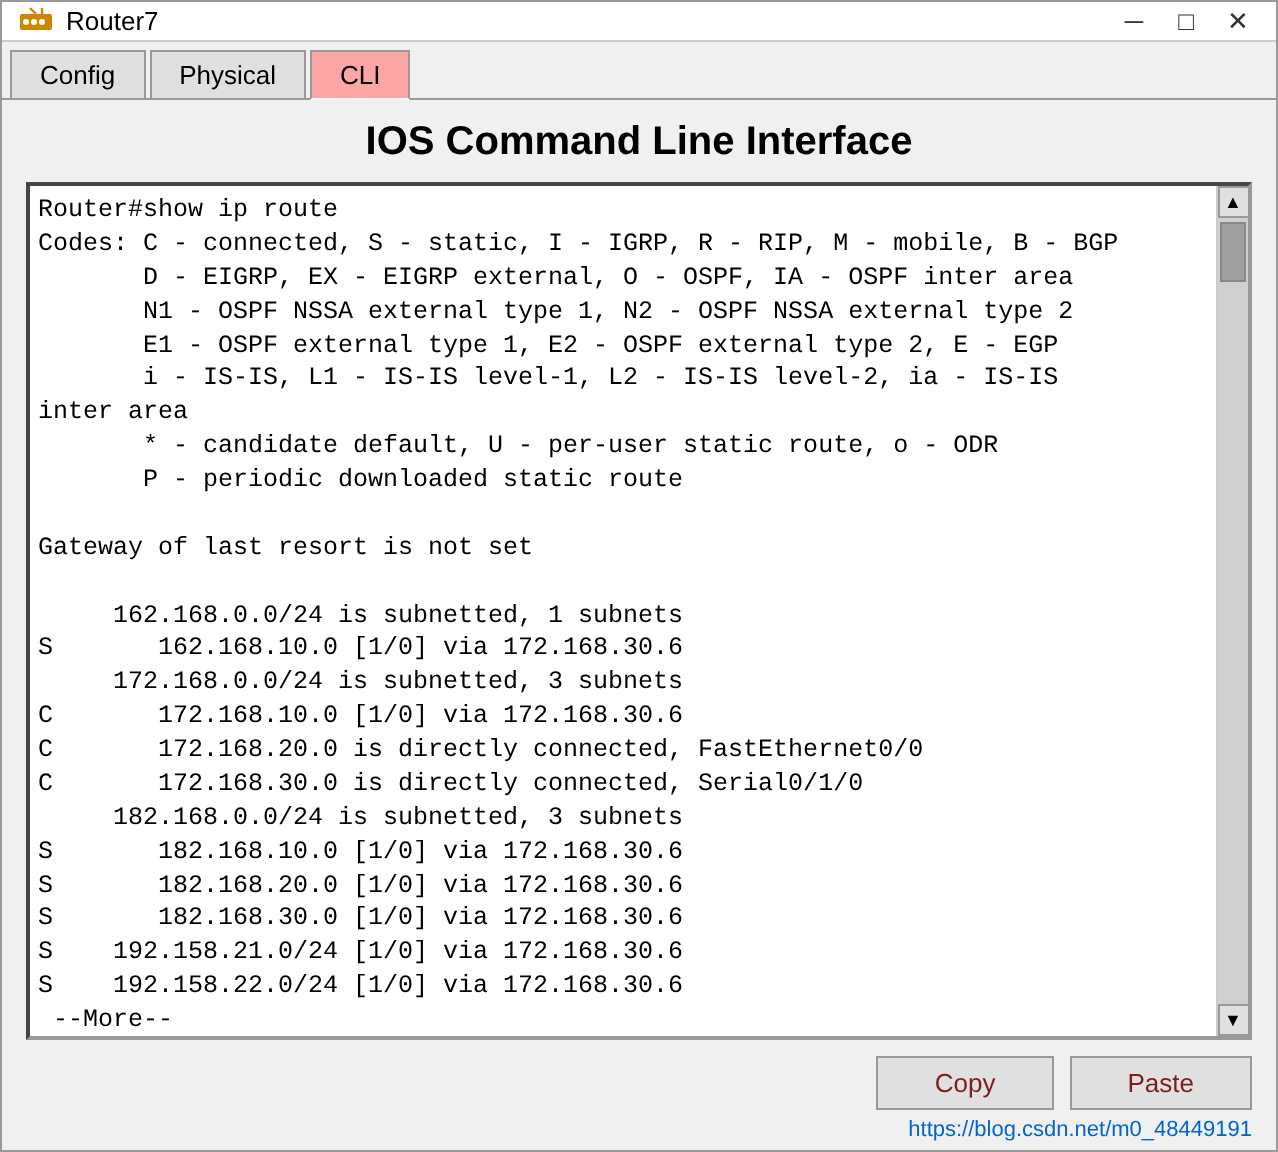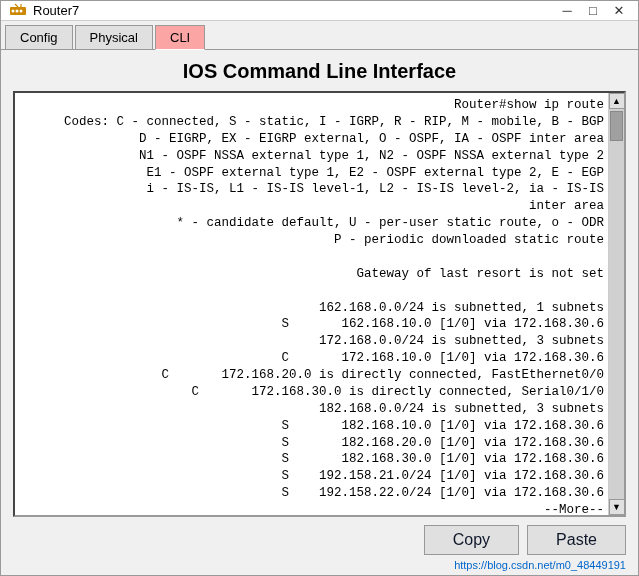--- a/index.html
+++ b/index.html
@@ -89,21 +89,20 @@
       background: #f0f0f0;
     }
     .cli-area {
       margin: 0 12px;
       flex: 1;
       background: #0f172a;
       border: 2px inset #999;
       display: flex;
       overflow: hidden;
       position: relative;
-      text-align: right;
     }
     .cli-content {
       flex: 1;
       overflow: hidden;
       font-family: 'Courier New', Courier, monospace;
       font-size: 12.5px;
       color: #000;
       background: #fff;
       padding: 4px 4px;
       white-space: pre;
@@ -146,25 +145,25 @@
     .bottom-bar {
       display: flex;
       justify-content: flex-end;
       align-items: center;
       padding: 8px 12px 4px 12px;
       gap: 8px;
       background: #f0f0f0;
     }
     .action-btn {
       padding: 5px 28px;
-      font-size: 16px;
+      font-size: 13px;
       background: #e0e0e0;
       border: 1px solid #999;
       cursor: pointer;
-      color: #0f172a;
+      color: #7f1d1d;
     }
     .status-bar {
       text-align: right;
       padding: 0 12px 4px 0;
       font-size: 11px;
       color: #0066cc;
       background: #f0f0f0;
     }
   </style>
 </head>

